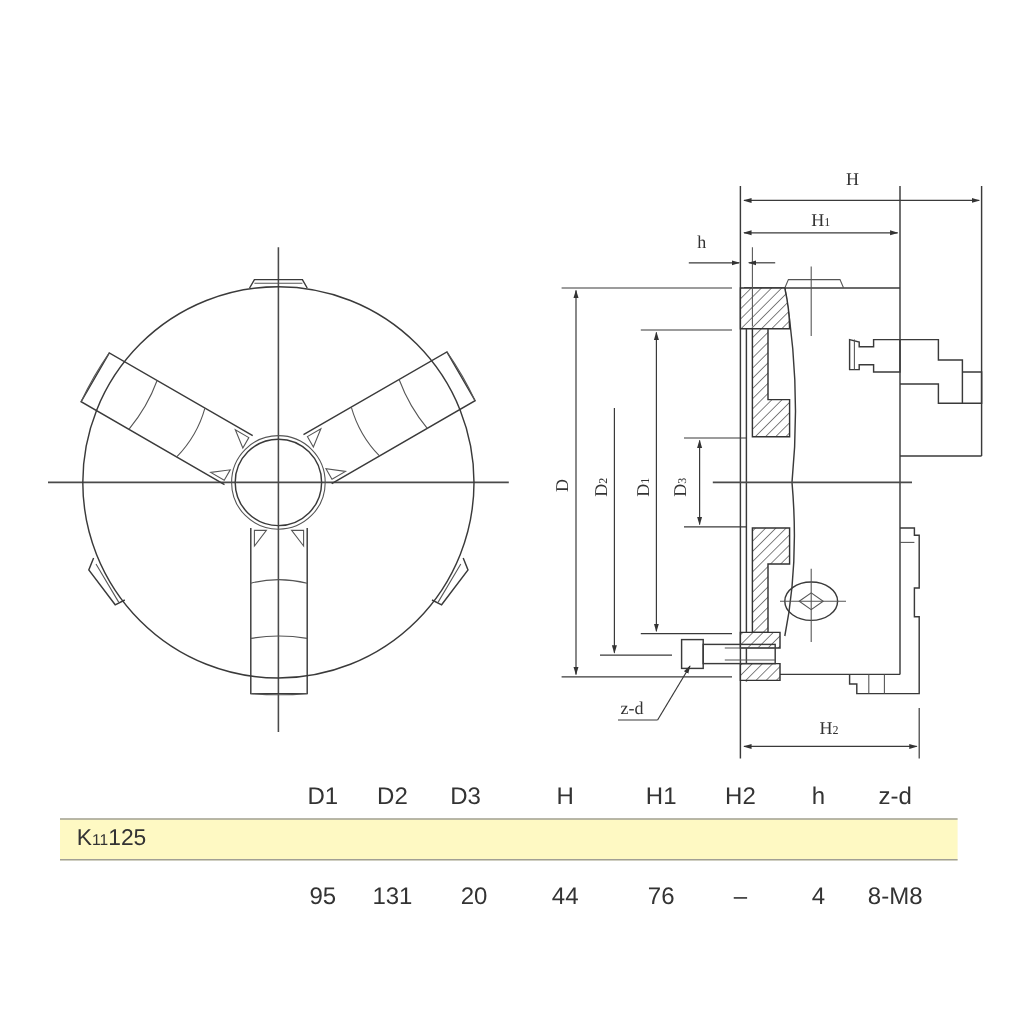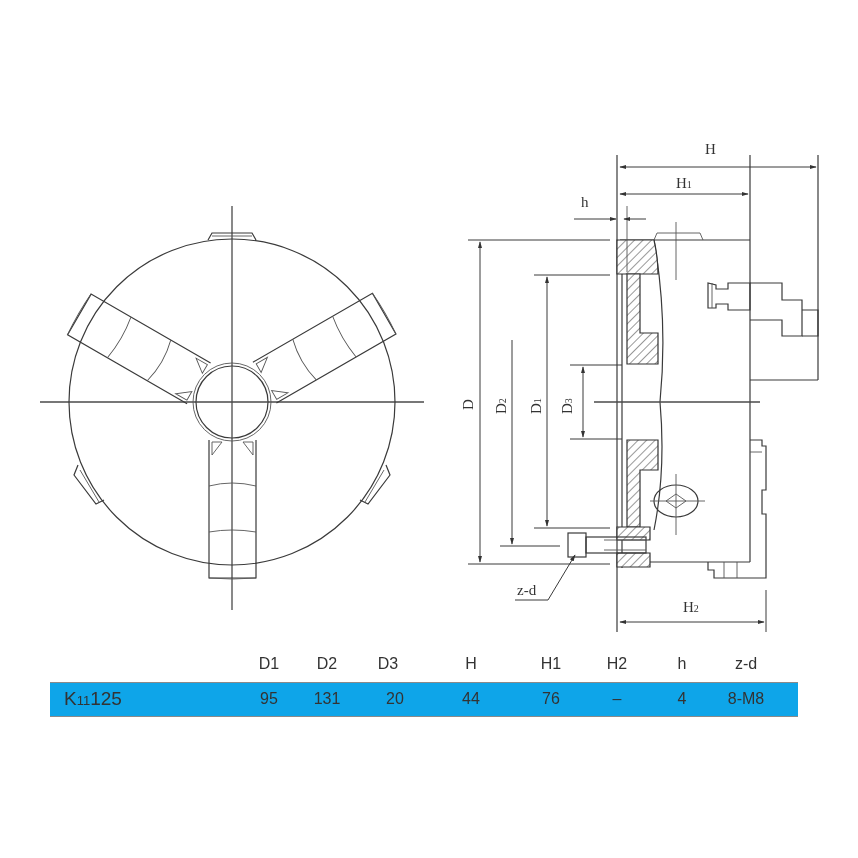--- a/index.html
+++ b/index.html
@@ -9,25 +9,25 @@
   .ln { stroke: #3a3a3a; stroke-width: 1.2; fill: none; }
   .thin { stroke: #555; stroke-width: 0.9; fill: none; }
   .ax { stroke: #4a4a4a; stroke-width: 1.3; fill: none; }
   .dim { stroke: #3a3a3a; stroke-width: 1; fill: none; }
   .hatch { fill: url(#hatchPat); stroke: #333; stroke-width: 1.2; }
   .dimtxt { font-family: "Liberation Serif", serif; font-size: 15px; fill: #333; }
   .dimsub { font-family: "Liberation Serif", serif; font-size: 10px; fill: #333; }
 
   .spec-table { position: absolute; left: 50px; top: 646px; width: 748px; }
   .spec-head, .spec-row { position: relative; height: 36px; }
-  .spec-row { height: 33px; background: #0ea5e9;
+  .spec-row { height: 33px; background: #fef9c3;
               border-top: 1.5px solid #8a8a8a; border-bottom: 1.5px solid #8a8a8a; }
-  .cell { position: absolute; top: 0; font-size: 16px; color: #333;
+  .cell { position: absolute; top: 0; font-size: 20px; color: #333;
           transform: translateX(-50%); white-space: nowrap; line-height: 36px; }
-  .spec-row .cell { line-height: 32px; }
+  .spec-row .cell { line-height: 32px; margin-top: 48px; }
   .model { position: absolute; left: 14px; top: 0; line-height: 32px; font-size: 19px; color: #333; }
   .model .sub { font-size: 13px; }
 </style>
 </head>
 <body>
 
 <svg id="drawing" viewBox="0 0 858 858" xmlns="http://www.w3.org/2000/svg">
   <defs>
     <pattern id="hatchPat" patternUnits="userSpaceOnUse" width="6" height="6" patternTransform="rotate(45)">
       <rect width="6" height="6" fill="#fff"></rect>

